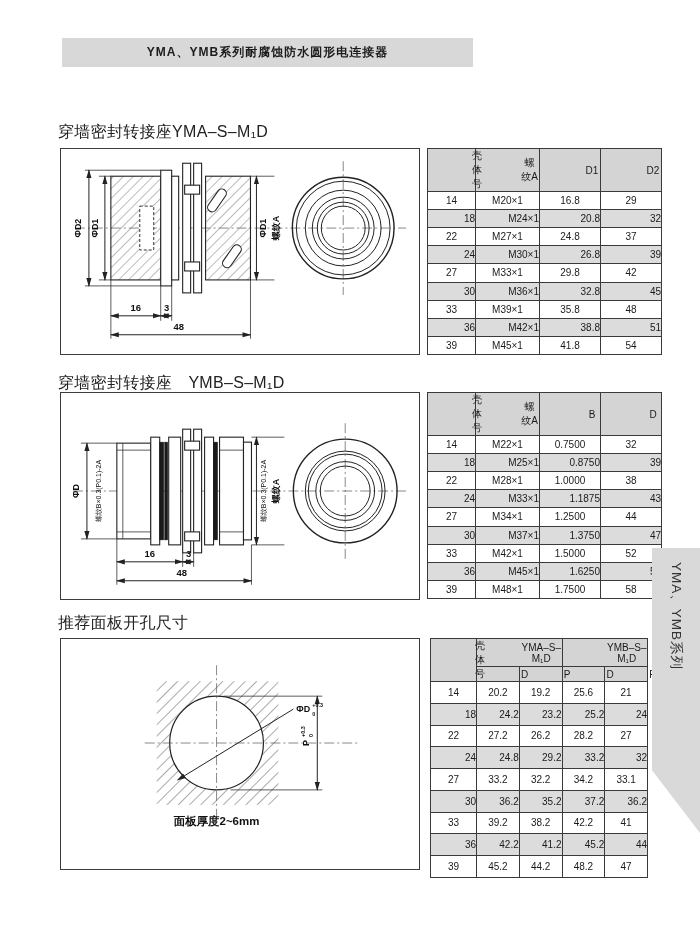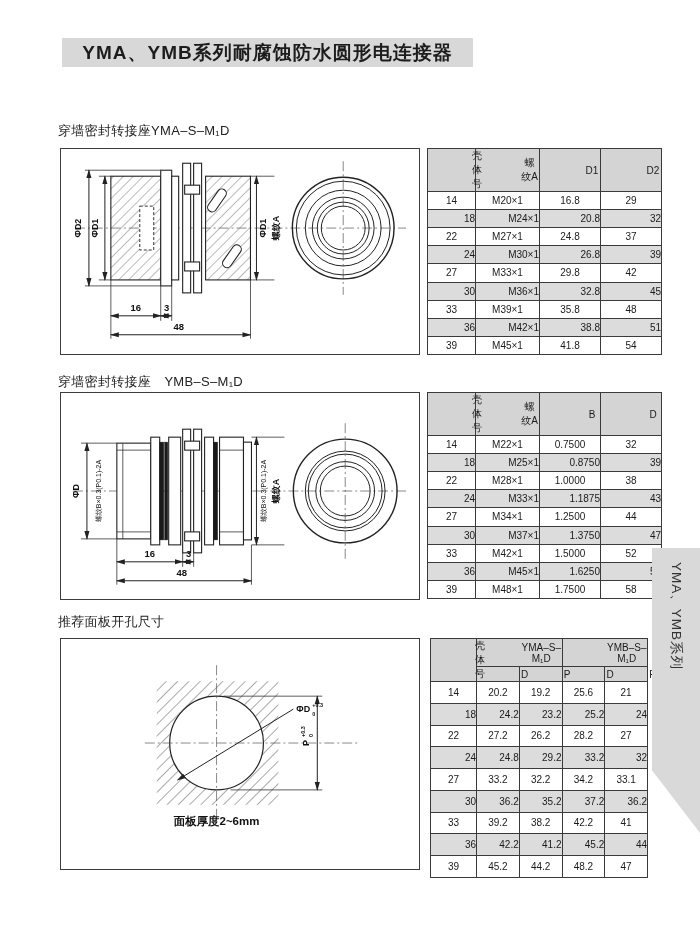--- a/index.html
+++ b/index.html
@@ -1,23 +1,23 @@
 <!DOCTYPE html>
 <html><head>
 <meta charset="utf-8">
 <style>
   html,body{margin:0;padding:0;background:#fff;}
   #page{position:relative;width:700px;height:943px;background:#fff;overflow:hidden;
         font-family:"Liberation Sans","DejaVu Sans",sans-serif;color:#111;}
   
   .banner{position:absolute;left:62px;top:38px;width:411px;height:29px;background:#d8d8d8;
           display:flex;align-items:center;justify-content:center;
-          font-size:19px;font-weight:700;letter-spacing:1px;color:#1c1c1c;}
+          font-size:12px;font-weight:700;letter-spacing:1px;color:#1c1c1c;}
   .h1{position:absolute;left:58px;top:95px;font-size:14.5px;font-weight:700;letter-spacing:.5px;}
-  .sub{position:absolute;left:58px;font-size:13px;color:#222;letter-spacing:.3px;}
+  .sub{position:absolute;left:58px;font-size:16px;color:#222;letter-spacing:.3px;}
   
   .box{position:absolute;left:60px;width:360px;border:1.5px solid #3c3c3c;background:#fff;box-sizing:border-box;}
   
   table{border-collapse:collapse;table-layout:fixed;position:absolute;background:#fff;
         font-size:10px;color:#1a1a1a;}
   td,th{border:1px solid #3a3a3a;text-align:center;vertical-align:middle;padding:0;font-weight:400;}
   th{background:#d4d4d4;padding-left:44px;}
   tr.alt td{background:#dcdcdc;text-align:right;}
   #t1,#t2{left:427px;width:235px;height:207px;}
   #t1 col:nth-child(1),#t2 col:nth-child(1){width:48px;}

